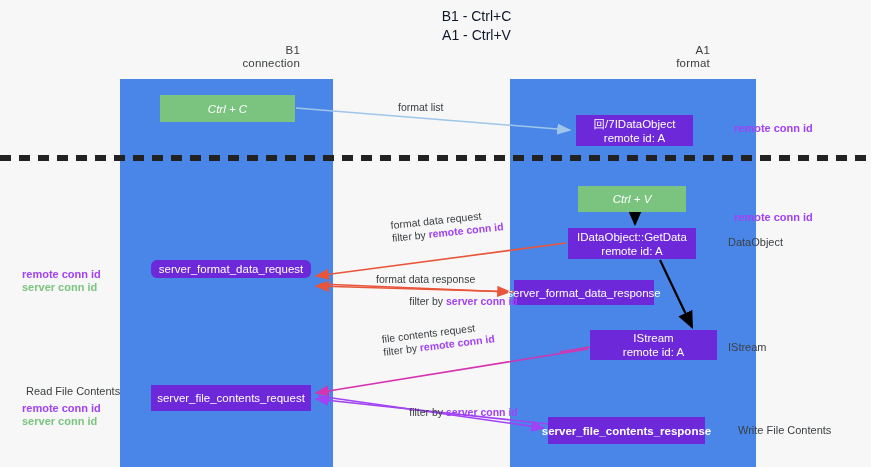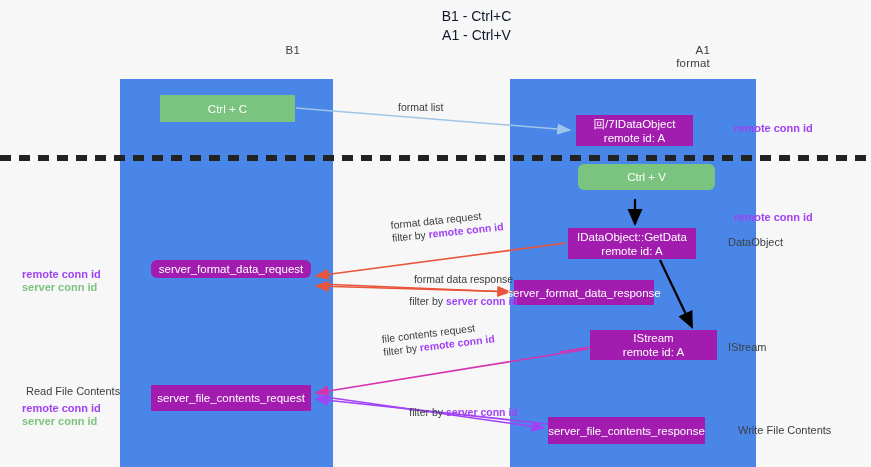--- a/index.html
+++ b/index.html
@@ -33,32 +33,32 @@
     font-size:14px;line-height:19px;color:#0f172a;padding-left:41px;
   }
 
   
   .node{
     position:absolute;box-sizing:border-box;
     display:flex;flex-direction:column;align-items:center;justify-content:center;
     color:#ffffff;font-size:11.5px;line-height:14px;text-align:center;
     z-index:4;
   }
-  .node.green{background:#7bc47f;}
-  .node.orange{background:#a21caf;}
+  .node.green{background:#7bc47f;font-style:italic;}
+  .node.orange{background:#6d28d9;}
 
   #n-ctrlc{left:160px;top:95px;width:135px;height:27px;}
   #n-idataobject{left:576px;top:115px;width:117px;height:31px;}
-  #n-ctrlv{left:578px;top:164px;width:137px;height:26px;border-radius:6px;}
+  #n-ctrlv{left:578px;top:186px;width:108px;height:26px;}
   #n-getdata{left:568px;top:228px;width:128px;height:31px;}
   #n-fmt-req{left:151px;top:260px;width:160px;height:18px;border-radius:6px;}
   #n-fmt-resp{left:514px;top:280px;width:140px;height:25px;}
   #n-istream{left:590px;top:330px;width:127px;height:30px;}
   #n-file-req{left:151px;top:385px;width:160px;height:26px;}
-  #n-file-resp{left:548px;top:417px;width:157px;height:27px;}
+  #n-file-resp{left:548px;top:417px;width:157px;height:27px;font-weight:bold;}
 
   
   .annot{position:absolute;font-size:11px;line-height:13px;z-index:5;}
   .purple{color:#a142f4;font-weight:bold;}
   .green-t{color:#7bc47f;font-weight:bold;}
   .plain{color:#3c4043;}
 
   #a-remote-1{left:734px;top:122px;}
   #a-remote-2{left:734px;top:211px;}
   #a-dataobject{left:728px;top:236px;text-align:center;}
@@ -93,20 +93,21 @@
 
 <div id="stage">
 
   <div id="title">
     <div>B1 - Ctrl+C</div>
     <div>A1 - Ctrl+V</div>
   </div>
 
   <div id="head-b1" class="lane-head">
     <div>B1</div>
+    <div>connection</div>
   </div>
   <div id="head-a1" class="lane-head">
     <div>A1</div>
     <div>format</div>
   </div>
 
   <div id="lane-b1" class="lane"></div>
   <div id="lane-a1" class="lane"></div>
 
   <svg id="wires" viewBox="0 0 871 467">
@@ -195,21 +196,21 @@
   </div>
 
   <div id="l-fdreq" class="elabel">
     <div>format data request</div>
     <div>
       <span>filter by </span><span class="k purple">remote conn id</span>
     </div>
   </div>
 
   <div id="l-fdresp" class="elabel">
-    <div style="text-align:center;width:175px;">format data response</div>
+    <div style="text-align:left;width:175px;">format data response</div>
     <div style="text-align:center;width:175px;margin-top:9px;">
       <span>filter by </span><span class="k purple">server conn id</span>
     </div>
   </div>
 
   <div id="l-fcreq" class="elabel">
     <div>file contents request</div>
     <div>
       <span>filter by </span><span class="k purple">remote conn id</span>
     </div>

